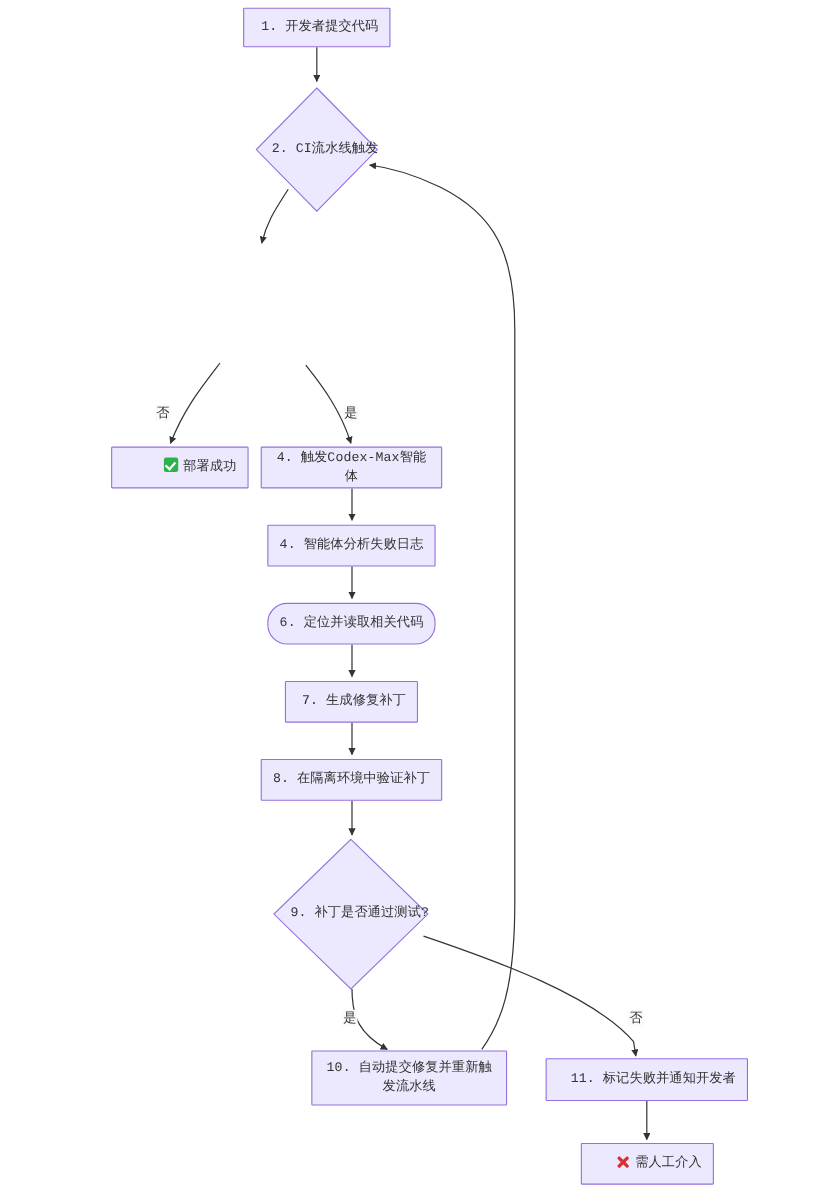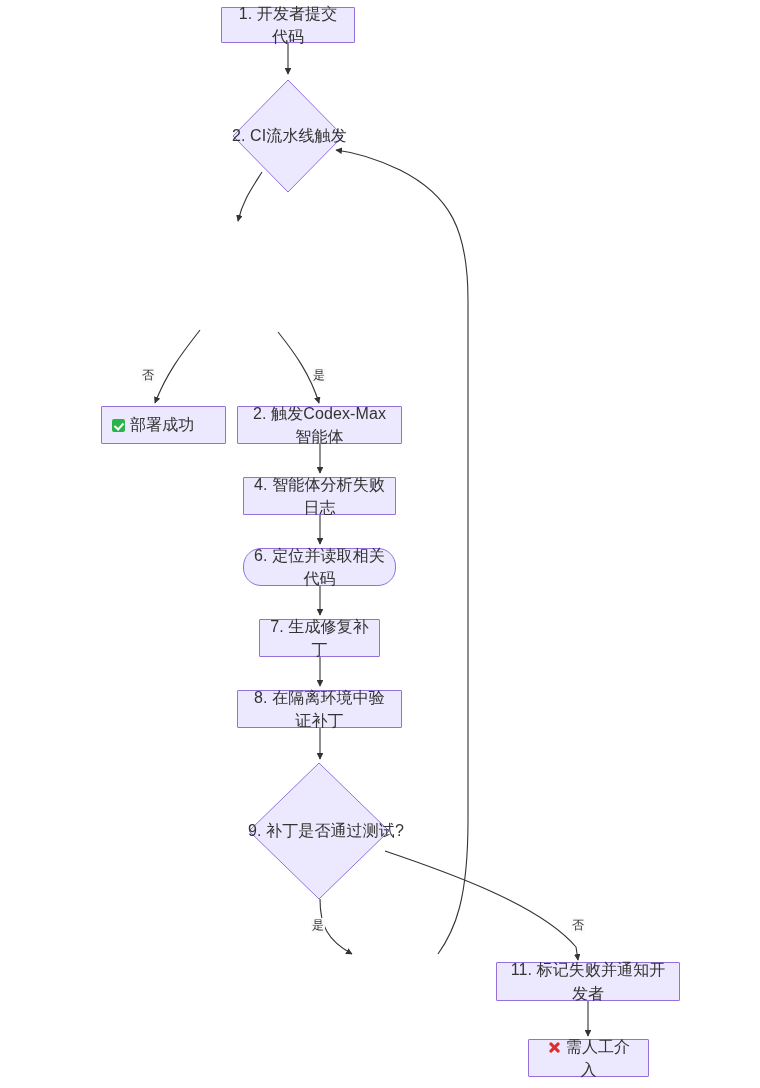--- a/index.html
+++ b/index.html
@@ -33,26 +33,27 @@
   .edge-path {
     fill: none;
     stroke: #333333;
     stroke-width: 1.1px;
   }
   .node {
     position: absolute;
     box-sizing: border-box;
     display: flex;
     align-items: center;
-    justify-content: flex-start;
+    justify-content: flex-end;
     text-align: center;
     color: #333333;
-    font-size: 16px;
+    font-size: 12px;
     line-height: 1.45;
     letter-spacing: 0.1px;
+    font-family: Liberation Mono, monospace;
   }
   .node-rect {
     background: #ECE8FD;
     border: 1px solid #9370DB;
     border-radius: 1px;
     padding: 4px 10px;
   }
   .node-diamond {
     background: transparent;
     border: none;
@@ -188,21 +189,21 @@
     <span>是</span>
   </div>
 
   <div class="node node-rect" style="left:101px; top:406px; width:125px; height:38px;">
     <span class="node-label">
       <span class="ok-badge"></span><span>部署成功</span>
     </span>
   </div>
 
   <div class="node node-rect" style="left:237px; top:406px; width:165px; height:38px;">
-    <span class="node-label">2. 触发Codex-Max智能体</span>
+    <span class="node-label">4. 触发Codex-Max智能体</span>
   </div>
 
   <div class="node node-rect" style="left:243px; top:477px; width:153px; height:38px;">
     <span class="node-label">4. 智能体分析失败日志</span>
   </div>
 
   <div class="node node-rect" style="left:243px; top:548px; width:153px; height:38px;border-radius:18px;">
     <span class="node-label">6. 定位并读取相关代码</span>
   </div>
 
@@ -222,20 +223,23 @@
   </div>
 
   <div class="edge-label" style="left:311px; top:918px;">
     <span>是</span>
   </div>
 
   <div class="edge-label" style="left:571px; top:918px;">
     <span>否</span>
   </div>
 
+  <div class="node node-rect" style="left:283px; top:955px; width:178px; height:50px;">
+    <span class="node-label">10. 自动提交修复并重新触发流水线</span>
+  </div>
 
   <div class="node node-rect" style="left:496px; top:962px; width:184px; height:39px;">
     <span class="node-label">11. 标记失败并通知开发者</span>
   </div>
 
   <div class="node node-rect" style="left:528px; top:1039px; width:121px; height:38px;">
     <span class="node-label">
       <span class="x-badge"></span><span>需人工介入</span>
     </span>
   </div>

